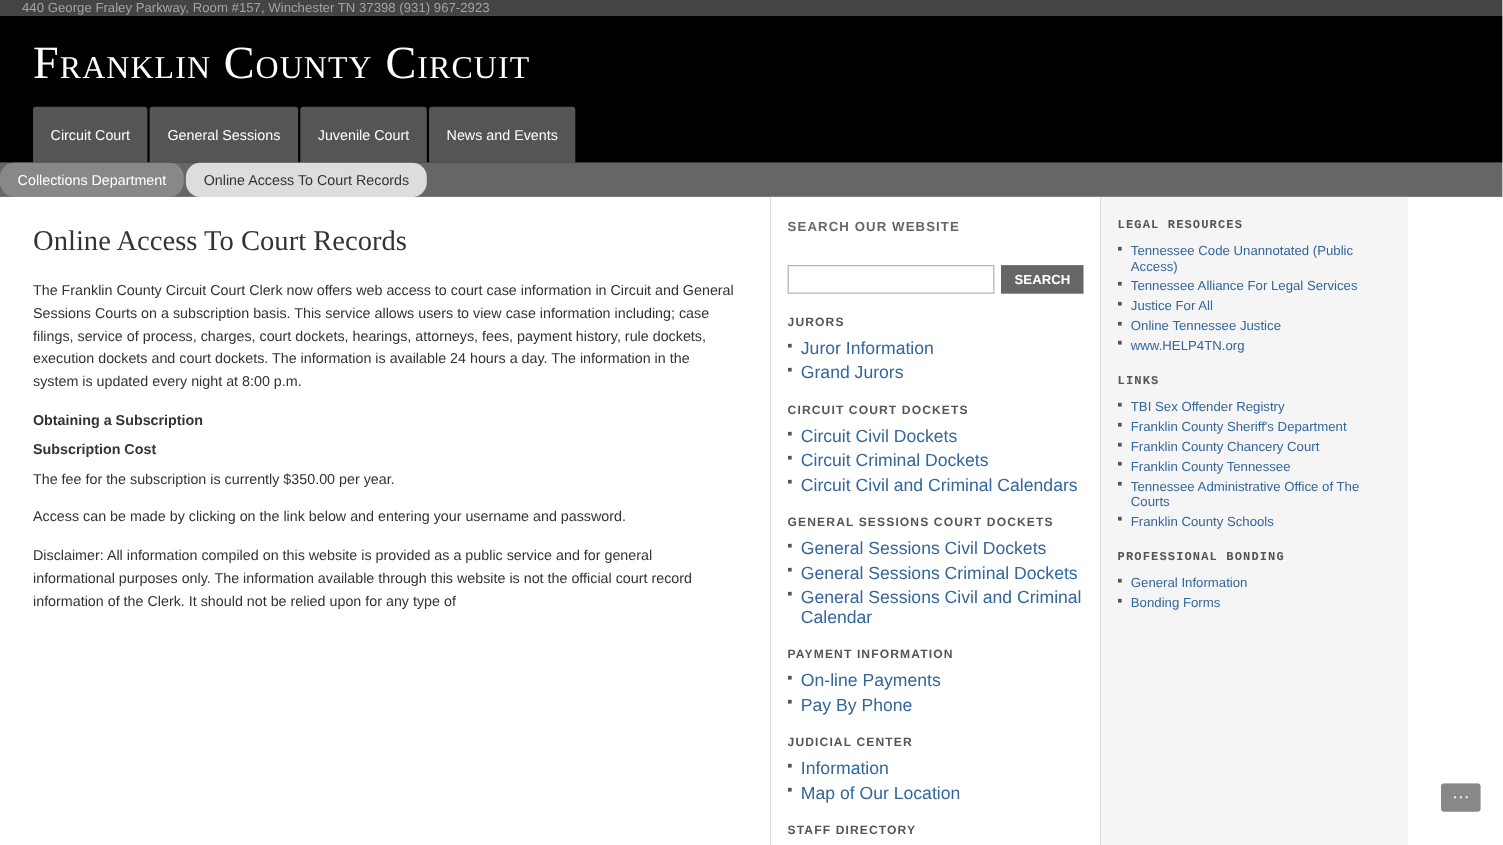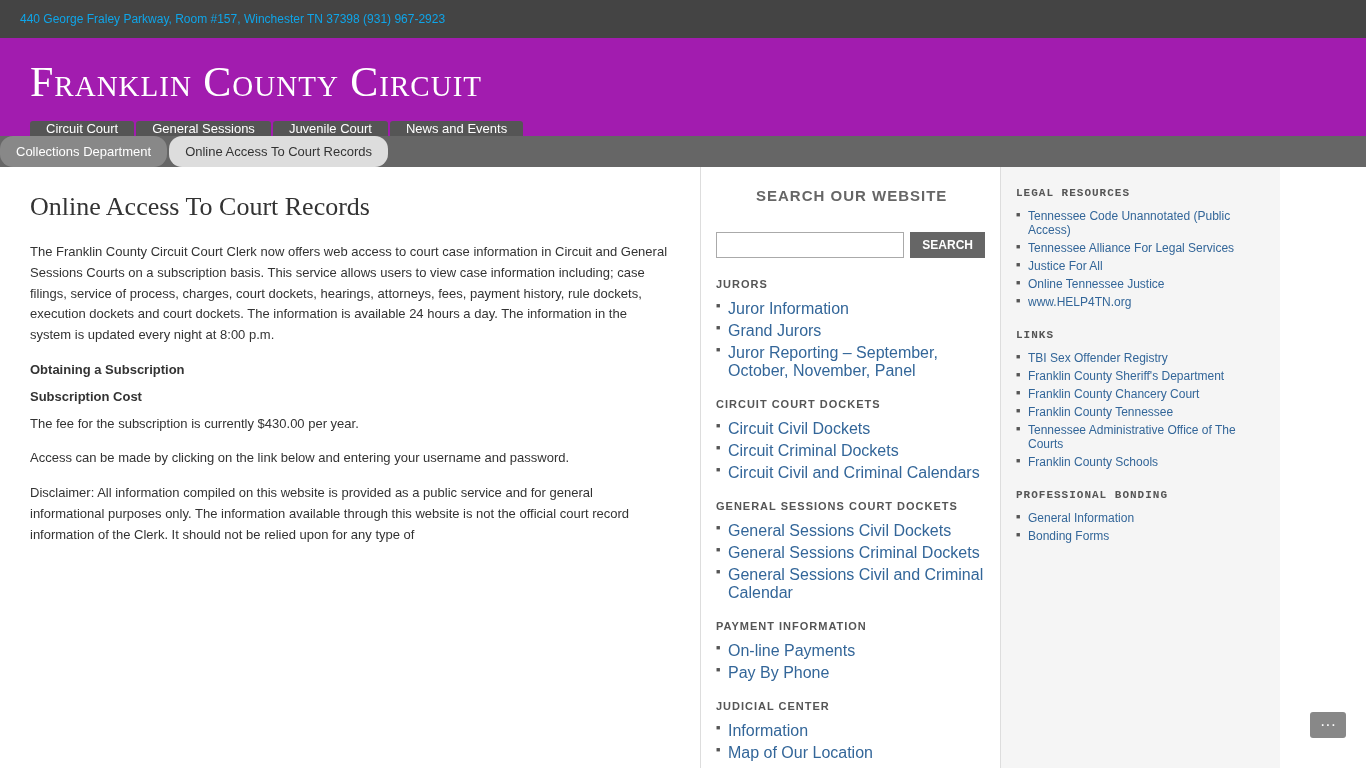--- a/index.html
+++ b/index.html
@@ -1,49 +1,49 @@
 <!DOCTYPE html>
 <html><head>
   <meta charset="utf-8">
   <style>
     * { margin: 0; padding: 0; box-sizing: border-box; }
     body { font-family: Arial, sans-serif; font-size: 13px; color: #333; background: #fff; }
 
     
     #top-bar {
       background: #444;
-      color: #0ea5e9;
-      font-size: 12px;
-      padding: 12px 20px;
+      color: #a3a3a3;
+      font-size: 12px;
+      padding: 0 20px;
     }
 
     
     #header {
-      background: #a21caf;
+      background: #000000;
       padding: 20px 30px 0 30px;
     }
     #site-title {
       font-size: 42px;
       font-family: 'Times New Roman', serif;
       font-variant: small-caps;
       color: #fff;
       letter-spacing: 1px;
       margin-bottom: 15px;
     }
 
     
     #main-nav {
       display: flex;
       flex-wrap: wrap;
       gap: 2px;
     }
     .nav-tab {
       background: #555;
       color: #fff;
-      padding: 0 16px;
+      padding: 18px 16px;
       font-size: 13px;
       cursor: pointer;
       border-top-left-radius: 3px;
       border-top-right-radius: 3px;
       text-decoration: none;
     }
 
     
     #sub-nav {
       background: #666;
@@ -102,28 +102,27 @@
       background: #fff;
       border-left: 1px solid #ddd;
       padding: 20px 15px;
       min-height: 768px;
     }
 
     .sidebar-search {
       margin-bottom: 20px;
     }
     .sidebar-search label {
-      font-size: 15px;
+      font-size: 12px;
       font-weight: bold;
       color: #666;
       letter-spacing: 1px;
       text-transform: uppercase;
       display: block;
       margin-bottom: 6px;
-      margin-left: 40px;
     }
     .search-row {
       display: flex;
       gap: 6px;
       margin-top: 28px;
     }
     .search-row input {
       flex: 1;
       padding: 5px 8px;
       border: 1px solid #aaa;
@@ -255,21 +254,21 @@
 <div id="content-wrapper">
 
   <div id="main-content">
     <h1>Online Access To Court Records</h1>
 
     <p>The Franklin County Circuit Court Clerk now offers web access to court case information in Circuit and General Sessions Courts on a subscription basis.  This service allows users to view case information including; case filings, service of process, charges, court dockets, hearings, attorneys, fees, payment history, rule dockets, execution dockets and court dockets.  The information is available 24 hours a day.  The information in the system is updated every night at 8:00 p.m.</p>
 
     <p class="section-heading">Obtaining a Subscription</p>
 
     <p class="section-heading">Subscription Cost</p>
-    <p>The fee for the subscription is currently $430.00 per year.</p>
+    <p>The fee for the subscription is currently $350.00 per year.</p>
 
     <p>Access can be made by clicking on the link below and entering your username and password.</p>
 
 
     <p>Disclaimer: All information compiled on this website is provided as a public service and for general informational purposes only. The information available through this website is not the official court record information of the Clerk. It should not be relied upon for any type of</p>
   </div>
 
   <div id="sidebar">
     <div class="sidebar-search">
       <label>Search Our Website</label>
@@ -277,21 +276,20 @@
         <input type="text" style="">
         <button>SEARCH</button>
       </div>
     </div>
 
     <div class="sidebar-section">
       <div class="sidebar-section-title">JURORS</div>
       <ul>
         <li><a href="#">Juror Information</a></li>
         <li><a href="#">Grand Jurors</a></li>
-        <li><a href="#">Juror Reporting – September, October, November, Panel</a></li>
       </ul>
     </div>
 
     <div class="sidebar-section">
       <div class="sidebar-section-title">CIRCUIT COURT DOCKETS</div>
       <ul>
         <li><a href="#">Circuit Civil Dockets</a></li>
         <li><a href="#">Circuit Criminal Dockets</a></li>
         <li><a href="#">Circuit Civil and Criminal Calendars</a></li>
       </ul>

